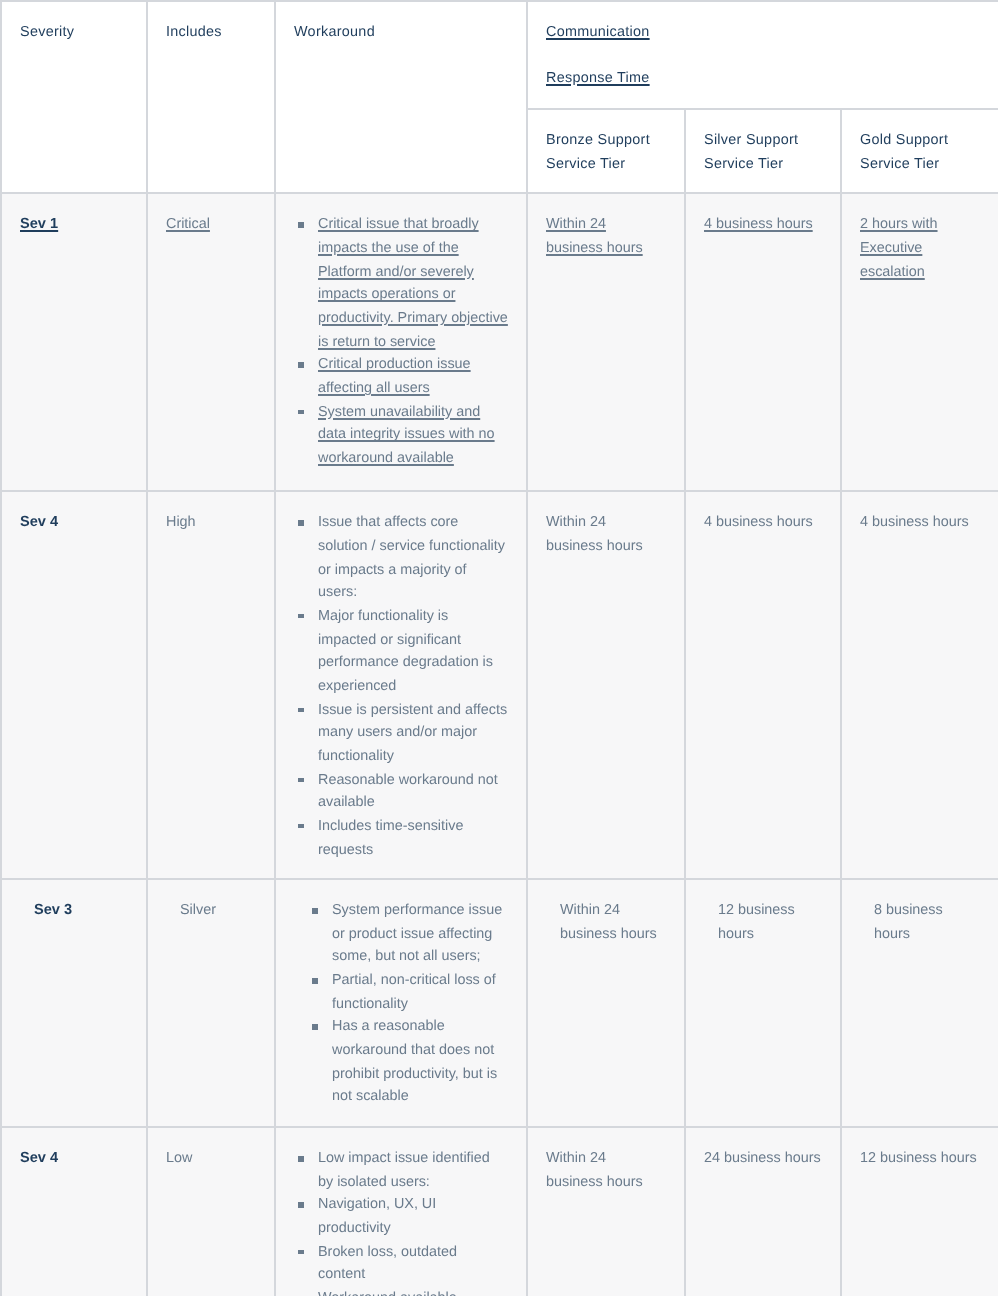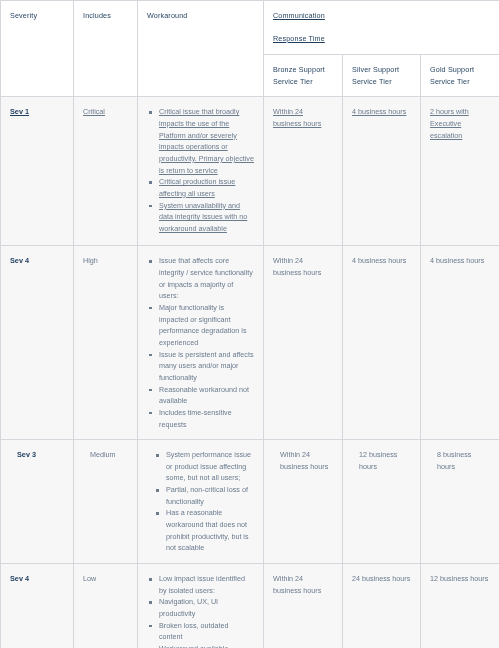--- a/index.html
+++ b/index.html
@@ -155,35 +155,35 @@
       <td>Within 24 business hours</td>
       <td>4 business hours</td>
       <td>2 hours with Executive escalation</td>
     </tr>
 
     <tr class="r-sev2">
       <td class="sev-cell">Sev 4</td>
       <td>High</td>
       <td>
         <ul class="desc-list">
-            <li>Issue that affects core integrity / service functionality or impacts a majority of users:</li>
+            <li>Issue that affects core solution / service functionality or impacts a majority of users:</li>
             <li>Major functionality is impacted or significant performance degradation is experienced</li>
             <li>Issue is persistent and affects many users and/or major functionality</li>
             <li>Reasonable workaround not available</li>
             <li>Includes time-sensitive requests</li>
           </ul>
       </td>
       <td>Within 24 business hours</td>
       <td>4 business hours</td>
       <td>4 business hours</td>
     </tr>
 
     <tr class="r-sev3">
       <td class="sev-cell">Sev 3</td>
-      <td>Medium</td>
+      <td>Silver</td>
       <td>
         <ul class="desc-list">
             <li>System performance issue or product issue affecting some, but not all users;</li>
             <li>Partial, non-critical loss of functionality</li>
             <li>Has a reasonable workaround that does not prohibit productivity, but is not scalable</li>
           </ul>
       </td>
       <td>Within 24 business hours</td>
       <td>12 business hours</td>
       <td>8 business hours</td>

